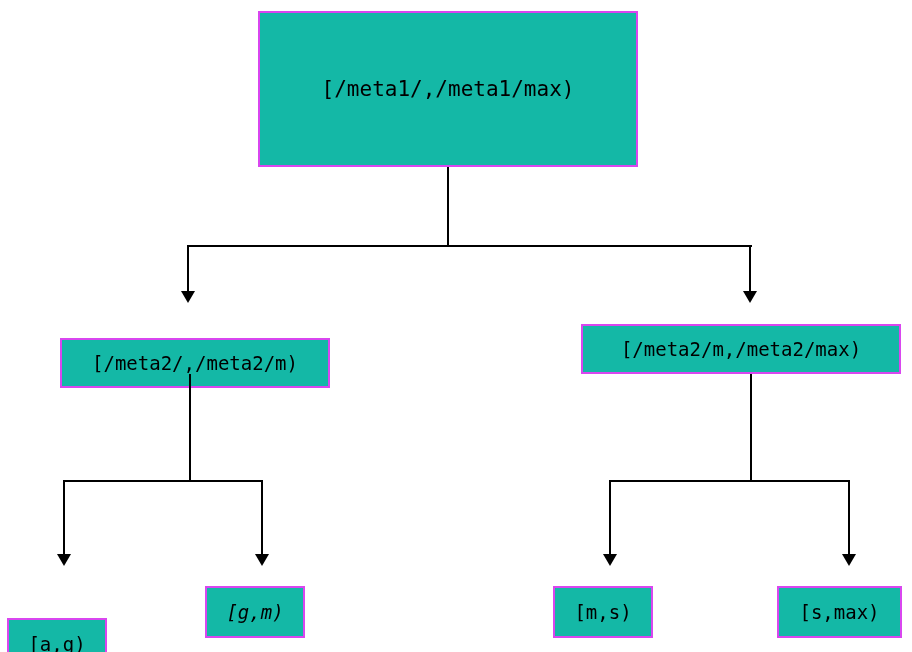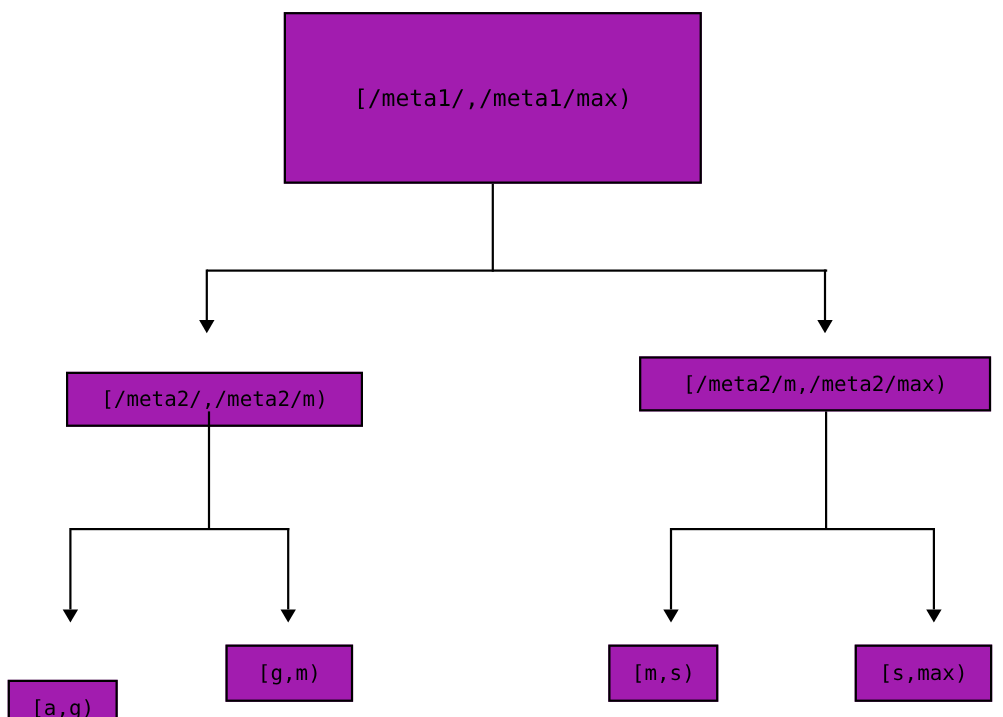--- a/index.html
+++ b/index.html
@@ -13,43 +13,43 @@
   #canvas {
     position: relative;
     width: 912px;
     height: 652px;
     background: #ffffff;
     overflow: hidden;
   }
   .node {
     position: absolute;
     box-sizing: border-box;
-    border: 2px solid #000000;
-    background: #a21caf;
+    border: 2px solid #d946ef;
+    background: #14b8a6;
     display: flex;
     align-items: center;
     justify-content: center;
     color: #000000;
     letter-spacing: 0px;
     white-space: pre;
   }
   .node-label {
     font-family: "DejaVu Sans Mono", "Liberation Mono", monospace;
     color: #000000;
     white-space: pre;
   }
   .n-root { left: 258px; top: 11px; width: 380px; height: 156px; }
   .n-root .node-label { font-size: 21px; }
   .n-mid-left  { left: 20px;  top: 338px; width: 270px; height: 50px; margin-left: 40px; }
   .n-mid-right { left: 581px; top: 324px; width: 320px; height: 50px; }
   .n-mid-left .node-label, .n-mid-right .node-label { font-size: 19px; }
   .n-leaf { height: 52px; }
   .n-leaf .node-label { font-size: 19px; }
   .n-leaf-1 { left: 7px;   top: 586px; width: 100px; margin-top: 32px; }
-  .n-leaf-2 { left: 205px; top: 586px; width: 116px; }
+  .n-leaf-2 { left: 205px; top: 586px; width: 100px; font-style: italic; }
   .n-leaf-3 { left: 553px; top: 586px; width: 100px; }
   .n-leaf-4 { left: 777px; top: 586px; width: 125px; }
 
   .vline {
     position: absolute;
     width: 2px;
     background: #000000;
   }
   .hline {
     position: absolute;

